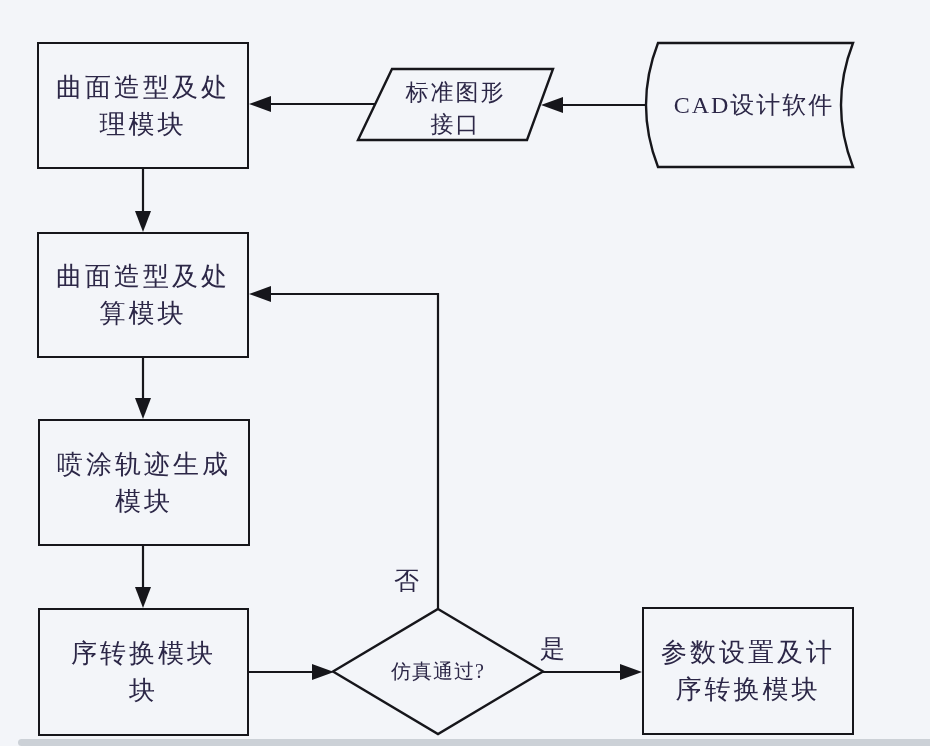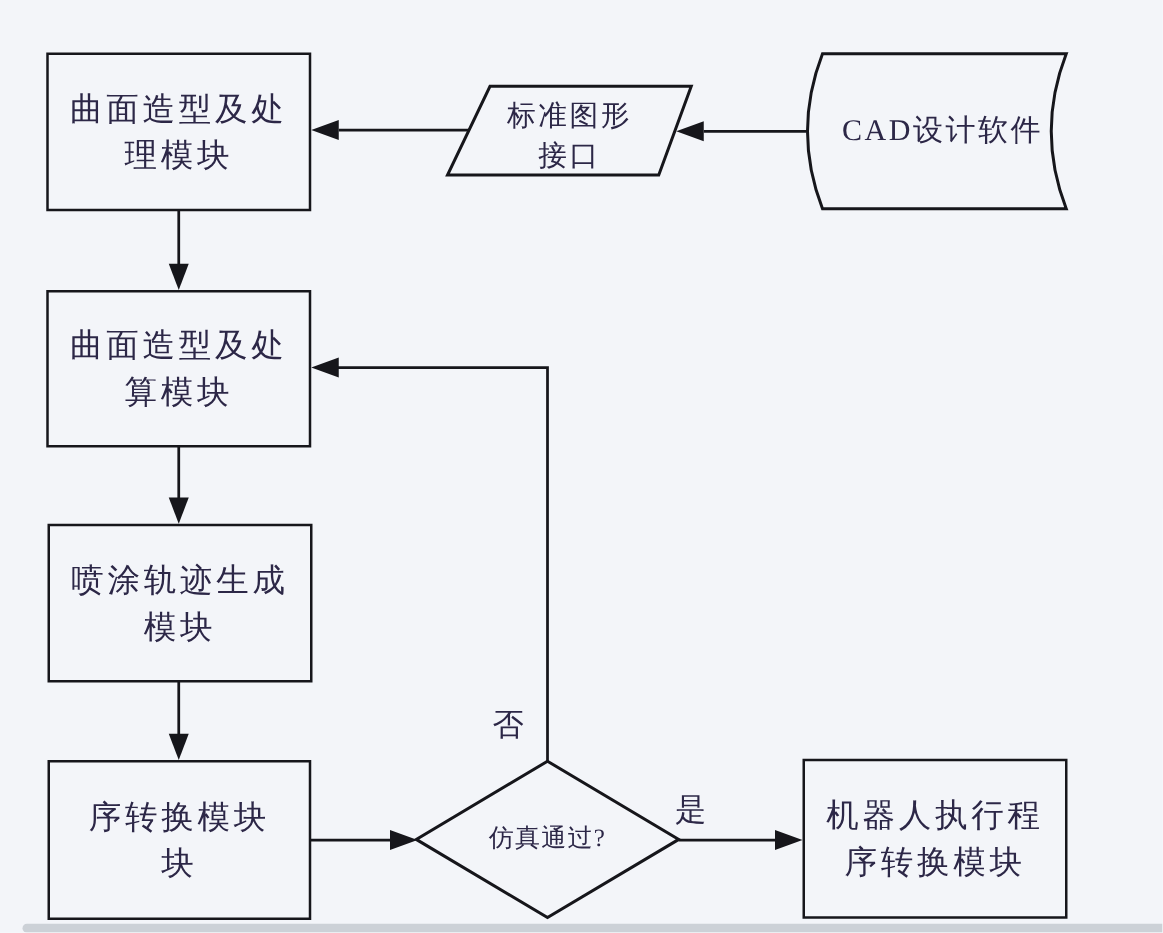--- a/index.html
+++ b/index.html
@@ -94,21 +94,21 @@
   <div class="rect-node" style="left:642px;top:607px;width:212px;height:128px;"></div>
 
   <div class="node-label" style="left:37px;top:42px;width:212px;height:127px;">曲面造型及处
 理模块</div>
   <div class="node-label" style="left:37px;top:232px;width:212px;height:126px;">曲面造型及处
 算模块</div>
   <div class="node-label" style="left:38px;top:419px;width:212px;height:127px;">喷涂轨迹生成
 模块</div>
   <div class="node-label" style="left:38px;top:608px;width:211px;height:128px;">序转换模块
 块</div>
-  <div class="node-label" style="left:642px;top:607px;width:212px;height:128px;">机器人执行程
+  <div class="node-label" style="left:642px;top:607px;width:212px;height:128px;">参数设置及计
 序转换模块</div>
   <div class="node-label lbl-parallelogram" style="left:368px;top:70px;width:175px;height:78px;">标准图形
 接口</div>
   <div class="node-label lbl-cad" style="left:655px;top:43px;width:198px;height:124px;">CAD设计软件</div>
   <div class="node-label lbl-diamond" style="left:348px;top:610px;width:180px;height:122px;">仿真通过?</div>
 
   <div class="edge-label" style="left:394px;top:566px;">否</div>
   <div class="edge-label" style="left:540px;top:634px;">是</div>
 
   <div class="bottom-edge"></div>

